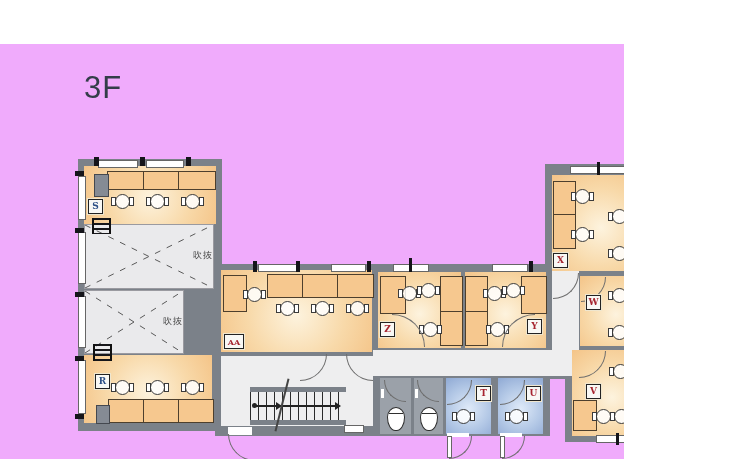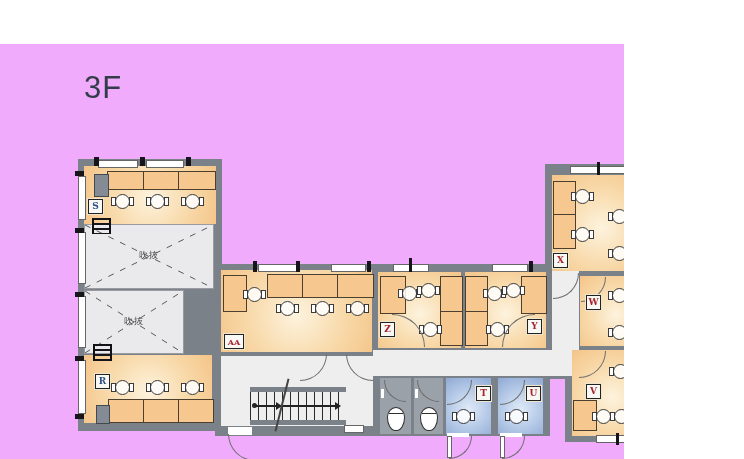--- a/index.html
+++ b/index.html
@@ -9,21 +9,21 @@
   html,body{margin:0;padding:0;background:#fff;}
   #plan{position:relative;width:624px;height:459px;background:#f0abfc;overflow:hidden;
         font-family:"Liberation Sans",sans-serif;margin-top:44px;}
   .wallblock{position:absolute;background:var(--wall);}
   .floor-warm{position:absolute;background:radial-gradient(circle at 50% 55%, #fdf3de 0%, #f8d9a9 55%, #f4c488 100%);}
   .floor-blue{position:absolute;background:radial-gradient(circle at 50% 55%, #dfeaf8 0%, #b3c8e6 55%, #8fa9d4 100%);}
   .floor-gray{position:absolute;background:var(--stall);}
   .corridor{position:absolute;background:var(--corridor);}
   .void{position:absolute;background:var(--voidfill);border:1px solid #9a9aa0;}
   .void svg{position:absolute;left:0;top:0;width:100%;height:100%;}
-  .voidlabel{position:absolute;width:100%;text-align:center;font-size:9px;color:#444;letter-spacing:1px;}
+  .voidlabel{position:absolute;width:100%;text-align:right;font-size:9px;color:#444;letter-spacing:1px;}
   .desk{position:absolute;background:var(--desk);border:1px solid #4d3f2d;}
   .cab{position:absolute;background:#858b94;border:1px solid #44484f;}
   .chair{position:absolute;width:13px;height:13px;border:1.5px solid #3b3b3b;border-radius:50%;
          background:rgba(255,255,255,.85);}
   .chair::before,.chair::after{content:"";position:absolute;top:2px;width:3px;height:7px;
          background:#fff;border:1px solid #3b3b3b;}
   .chair::before{left:-5px;} .chair::after{right:-5px;}
   .badge{position:absolute;width:13px;height:13px;background:#f8f8f5;border:1px solid #222;
          box-shadow:0 0 0 1px #efe6cf;display:flex;align-items:center;justify-content:center;
          font-family:"DejaVu Serif",serif;font-weight:bold;font-size:9px;color:var(--badge_red);line-height:1;}

